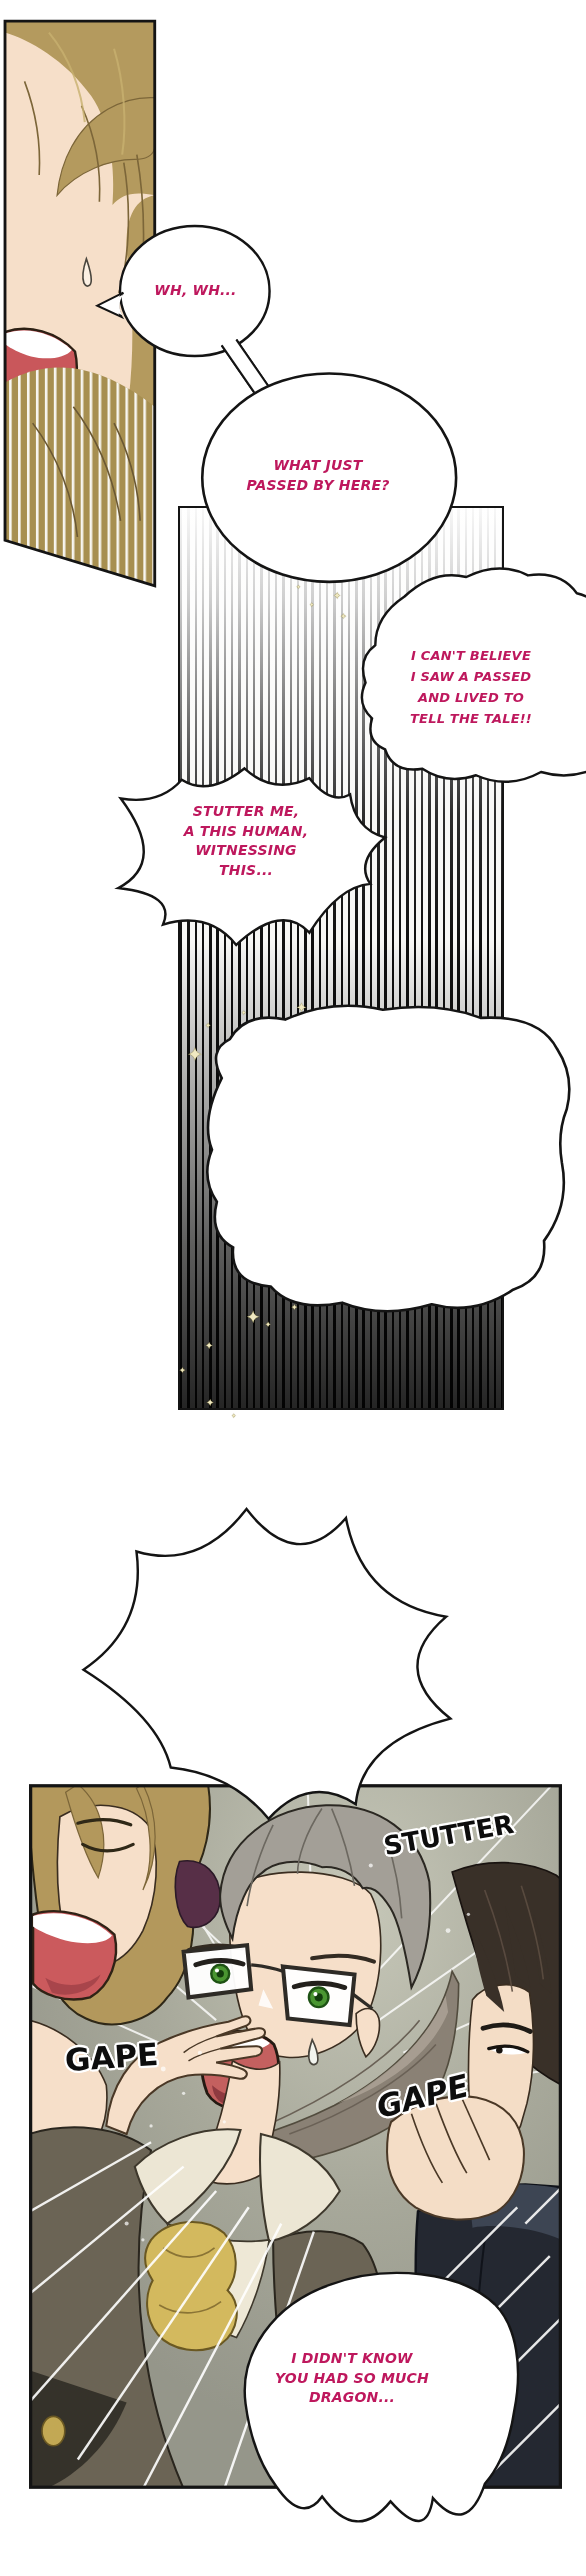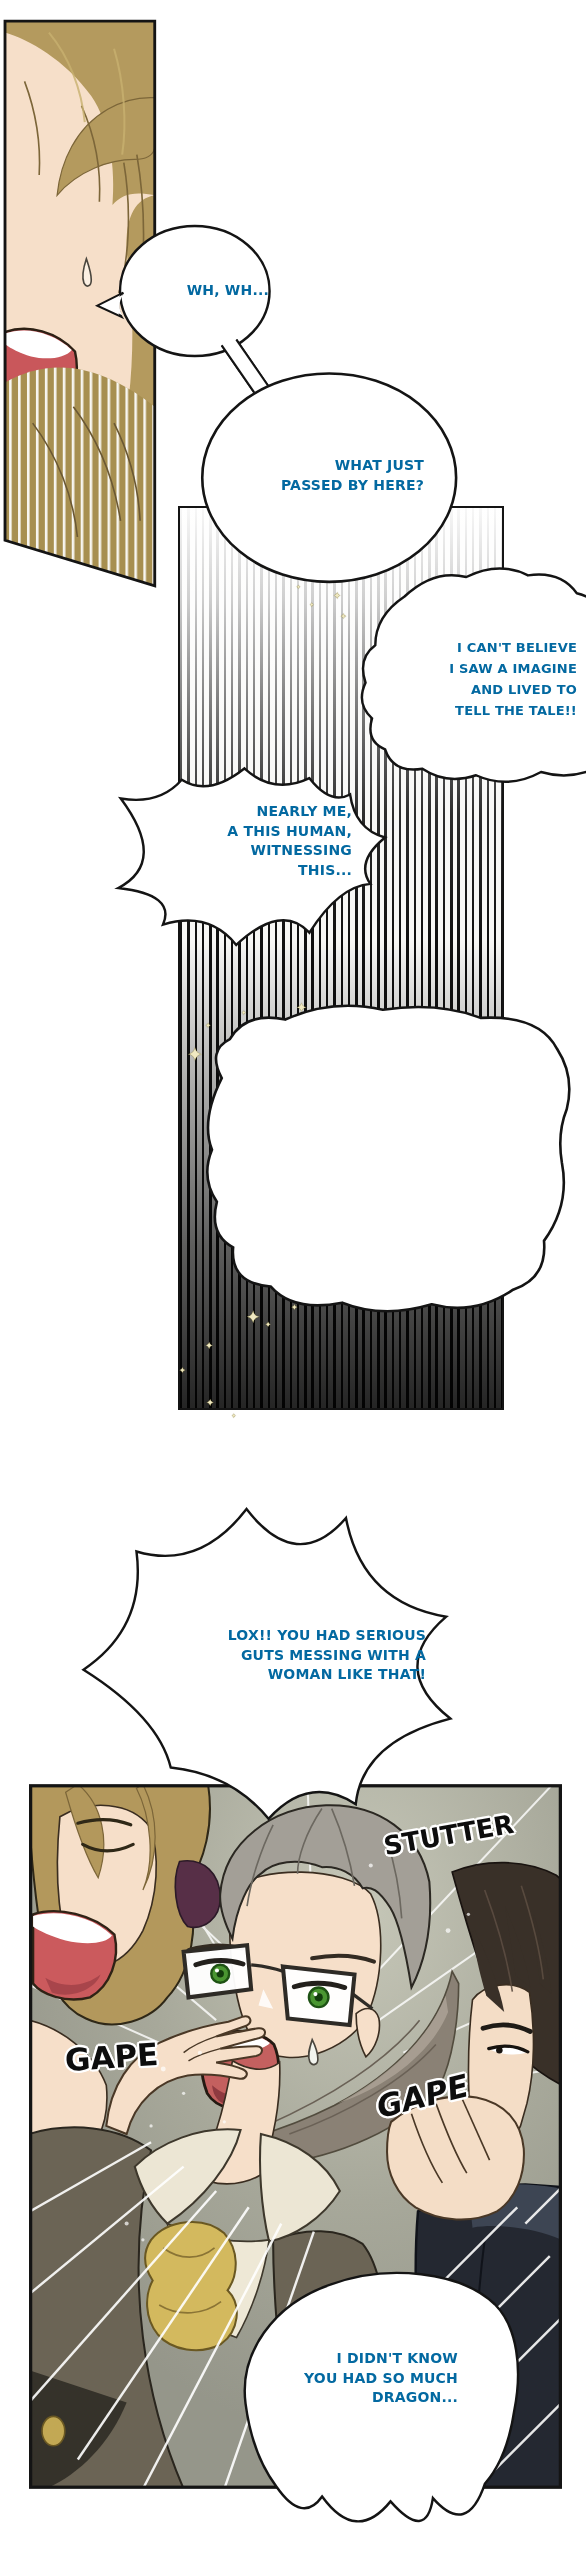--- a/index.html
+++ b/index.html
@@ -17,24 +17,24 @@
         rgba(255,255,255,.45) 22%,
         rgba(255,255,255,.12) 34%,
         rgba(0,0,0,0) 48%,
         rgba(0,0,0,.30) 64%,
         rgba(0,0,0,.62) 82%,
         rgba(0,0,0,.85) 100%),
       repeating-linear-gradient(90deg,#101010 0 2.4px,#f7f7f5 2.4px 7.3px);
   }
   .star{position:absolute;color:#f0e9c2;text-shadow:0 0 0.8px #7e7434,0 0 0.8px #7e7434;
         line-height:1;user-select:none;}
-  .dialogue{position:absolute;font-weight:700;color:#0369a1;text-align:right;
-            letter-spacing:0.2px;font-size:14px;line-height:19.5px;}
+  .dialogue{position:absolute;font-weight:700;color:#be185d;text-align:center;
+            letter-spacing:0.2px;font-size:14px;line-height:19.5px;font-style:italic;}
   .dialogue .bline{display:block;white-space:nowrap;}
-  .dlg-sm{font-size:13px;line-height:21px;}
+  .dlg-sm{font-size:13px;line-height:21px;margin-top:8px;}
   .sfx{position:absolute;font-weight:900;color:#0d0d0d;line-height:1;
        text-shadow:-1.6px -1.6px 0 #fff,1.6px -1.6px 0 #fff,-1.6px 1.6px 0 #fff,1.6px 1.6px 0 #fff,
                    0 2.4px 0 #fff,0 -2.4px 0 #fff,2.4px 0 0 #fff,-2.4px 0 0 #fff;}
   .bubble-fill{fill:#ffffff;stroke:#141414;}
 </style>
 </head>
 <body>
 
 <div class="page">
 
@@ -140,26 +140,26 @@
 
   <div class="dialogue" style="left:122px;top:281px;width:147px">
     <span class="bline">WH, WH...</span>
   </div>
   <div class="dialogue" style="left:212px;top:456px;width:212px">
     <span class="bline">WHAT JUST</span>
     <span class="bline">PASSED BY HERE?</span>
   </div>
   <div class="dialogue dlg-sm" style="left:365px;top:637px;width:212px">
     <span class="bline">I CAN'T BELIEVE</span>
-    <span class="bline">I SAW A IMAGINE</span>
+    <span class="bline">I SAW A PASSED</span>
     <span class="bline">AND LIVED TO</span>
     <span class="bline">TELL THE TALE!!</span>
   </div>
   <div class="dialogue" style="left:140px;top:802px;width:212px">
-    <span class="bline">NEARLY ME,</span>
+    <span class="bline">STUTTER ME,</span>
     <span class="bline">A THIS HUMAN,</span>
     <span class="bline">WITNESSING</span>
     <span class="bline">THIS...</span>
   </div>
 
   <svg class="abs" style="left:28.5px;top:1784px" width="533" height="705" viewBox="0 0 655 866">
     <defs>
       <clipPath id="p3clip">
           <rect x="2" y="2" width="651" height="862"></rect>
         </clipPath>
@@ -339,25 +339,20 @@
   </svg>
 
   <div class="sfx" style="left:383px;top:1822px;font-size:26px;transform:rotate(-10deg)">STUTTER</div>
   <div class="sfx" style="left:65px;top:2042px;font-size:31px;transform:rotate(-4deg)">GAPE</div>
   <div class="sfx" style="left:376px;top:2081px;font-size:31px;font-style:italic;transform:rotate(-14deg)">GAPE</div>
 
   <svg class="abs" style="left:77px;top:1505px" width="379" height="322" viewBox="0 0 465 395">
     <path d="M208,5 Q270,85 330,16 Q350,120 453,137 Q380,200 458,262 Q350,290 342,367 Q285,330 235,385
              Q190,330 115,322 Q100,260 8,202 Q85,150 73,57 Q150,80 208,5 Z" class="bubble-fill" stroke-width="3"></path>
   </svg>
-  <div class="dialogue" style="left:133px;top:1626px;width:293px">
-    <span class="bline">LOX!! YOU HAD SERIOUS</span>
-    <span class="bline">GUTS MESSING WITH A</span>
-    <span class="bline">WOMAN LIKE THAT!</span>
-  </div>
 
   <svg class="abs" style="left:226px;top:2257px" width="303" height="290" viewBox="0 0 372 356">
     <path d="M24,180 C16,118 58,58 128,34 C198,8 288,18 330,58 C358,86 364,138 354,188 C348,228 336,258 318,278
              Q296,344 254,296 Q246,350 202,300 Q160,352 118,294 Q94,328 62,282 Q32,242 24,180 Z" class="bubble-fill" stroke-width="3"></path>
   </svg>
   <div class="dialogue" style="left:246px;top:2349px;width:212px">
     <span class="bline">I DIDN'T KNOW</span>
     <span class="bline">YOU HAD SO MUCH</span>
     <span class="bline">DRAGON...</span>
   </div>

